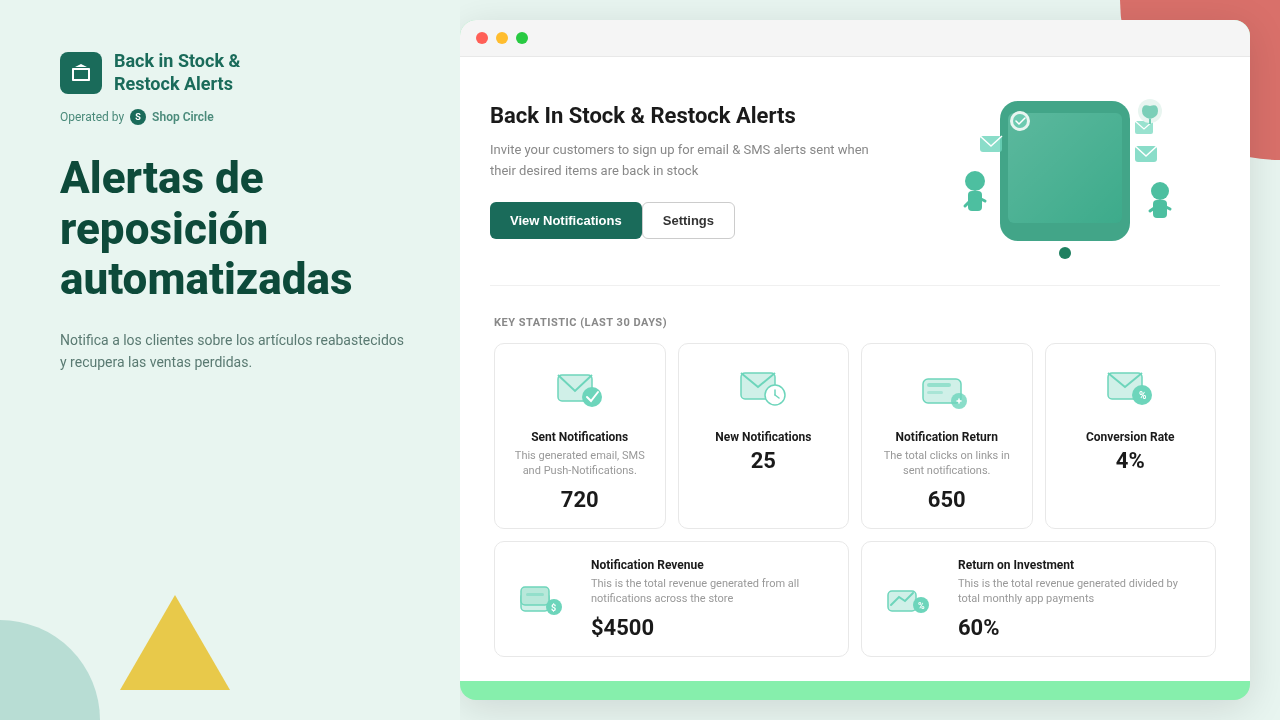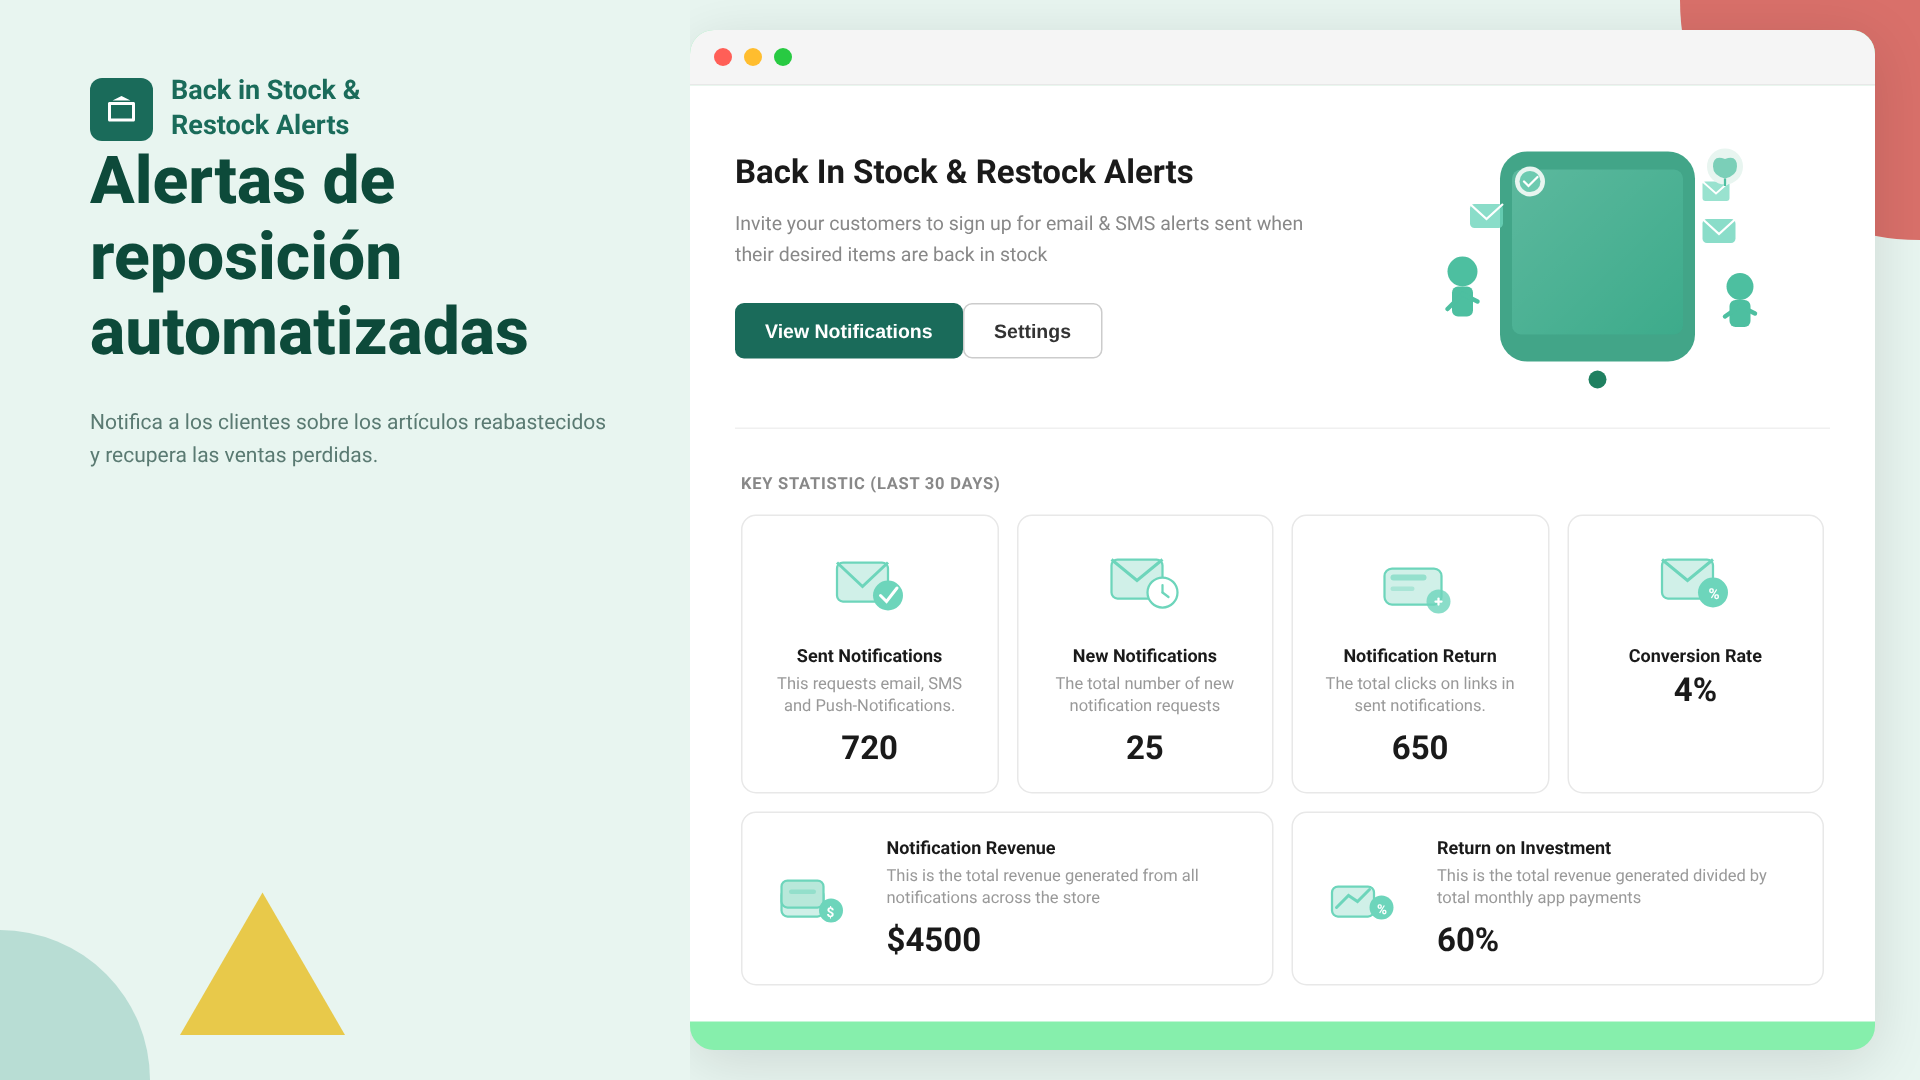--- a/index.html
+++ b/index.html
@@ -54,21 +54,21 @@
       display: flex;
       flex-direction: column;
       position: relative;
       z-index: 1;
     }
 
     .brand-header {
       display: flex;
       align-items: flex-start;
       gap: 12px;
-      margin-bottom: 0;
+      margin-bottom: 10px;
     }
 
     .brand-icon {
       width: 42px;
       height: 42px;
       background: #1a6b5a;
       border-radius: 8px;
       display: flex;
       align-items: center;
       justify-content: center;
@@ -355,20 +355,27 @@
       <svg viewBox="0 0 24 24">
         <path d="M20 7H4C3.45 7 3 7.45 3 8v11c0 .55.45 1 1 1h16c.55 0 1-.45 1-1V8c0-.55-.45-1-1-1zm-1 11H5V9h14v9zM12 3L6 6h12l-6-3z"></path>
       </svg>
     </div>
     <div>
       <div class="brand-title">Back in Stock &amp;</div>
       <div class="brand-title">Restock Alerts</div>
     </div>
   </div>
 
+  <div class="operated-by">
+    <span class="operated-by-text">Operated by</span>
+    <div class="sc-icon">
+        <span>S</span>
+      </div>
+    <span class="shop-circle-badge">Shop Circle</span>
+  </div>
 
   <div class="hero-title">Alertas de reposición automatizadas</div>
   <div class="hero-subtitle">Notifica a los clientes sobre los artículos reabastecidos y recupera las ventas perdidas.</div>
 </div>
 
 <div class="right-panel">
   <div class="browser-window">
 
     <div class="browser-chrome">
       <div class="chrome-dot dot-red"></div>
@@ -442,36 +449,35 @@
           <div class="stat-card">
             <div class="stat-icon">
               <svg width="60" height="55" viewBox="0 0 60 55">
                 <rect x="8" y="12" width="34" height="26" rx="4" fill="#d0f0e8" stroke="#6dd5bb" stroke-width="1.5"></rect>
                 <polyline points="8,12 25,28 42,12" stroke="#6dd5bb" stroke-width="2" fill="none"></polyline>
                 <circle cx="42" cy="34" r="10" fill="#6dd5bb"></circle>
                 <polyline points="37,34 41,38 48,29" stroke="white" stroke-width="2" fill="none" stroke-linecap="round"></polyline>
               </svg>
             </div>
             <div class="stat-name">Sent Notifications</div>
-            <div class="stat-desc">This requests email, SMS and Push-Notifications.</div>
+            <div class="stat-desc">This generated email, SMS and Push-Notifications.</div>
             <div class="stat-value">720</div>
           </div>
 
           <div class="stat-card">
             <div class="stat-icon">
               <svg width="60" height="55" viewBox="0 0 60 55">
                 <rect x="8" y="10" width="34" height="26" rx="4" fill="#d0f0e8" stroke="#6dd5bb" stroke-width="1.5"></rect>
                 <polyline points="8,10 25,24 42,10" stroke="#6dd5bb" stroke-width="2" fill="none"></polyline>
                 <circle cx="42" cy="32" r="10" fill="white" stroke="#6dd5bb" stroke-width="1.5"></circle>
                 <line x1="42" y1="27" x2="42" y2="32" stroke="#6dd5bb" stroke-width="1.5" stroke-linecap="round"></line>
                 <line x1="42" y1="32" x2="46" y2="35" stroke="#6dd5bb" stroke-width="1.5" stroke-linecap="round"></line>
               </svg>
             </div>
             <div class="stat-name">New Notifications</div>
-            <div class="stat-desc">The total number of new notification requests</div>
             <div class="stat-value">25</div>
           </div>
 
           <div class="stat-card">
             <div class="stat-icon">
               <svg width="60" height="55" viewBox="0 0 60 55">
                 <rect x="6" y="16" width="38" height="24" rx="5" fill="#d0f0e8" stroke="#6dd5bb" stroke-width="1.5"></rect>
                 <rect x="10" y="20" width="24" height="4" rx="2" fill="#6dd5bb" opacity="0.6"></rect>
                 <rect x="10" y="28" width="16" height="3" rx="1.5" fill="#6dd5bb" opacity="0.4"></rect>
                 <circle cx="42" cy="38" r="8" fill="#6dd5bb" opacity="0.8"></circle>

